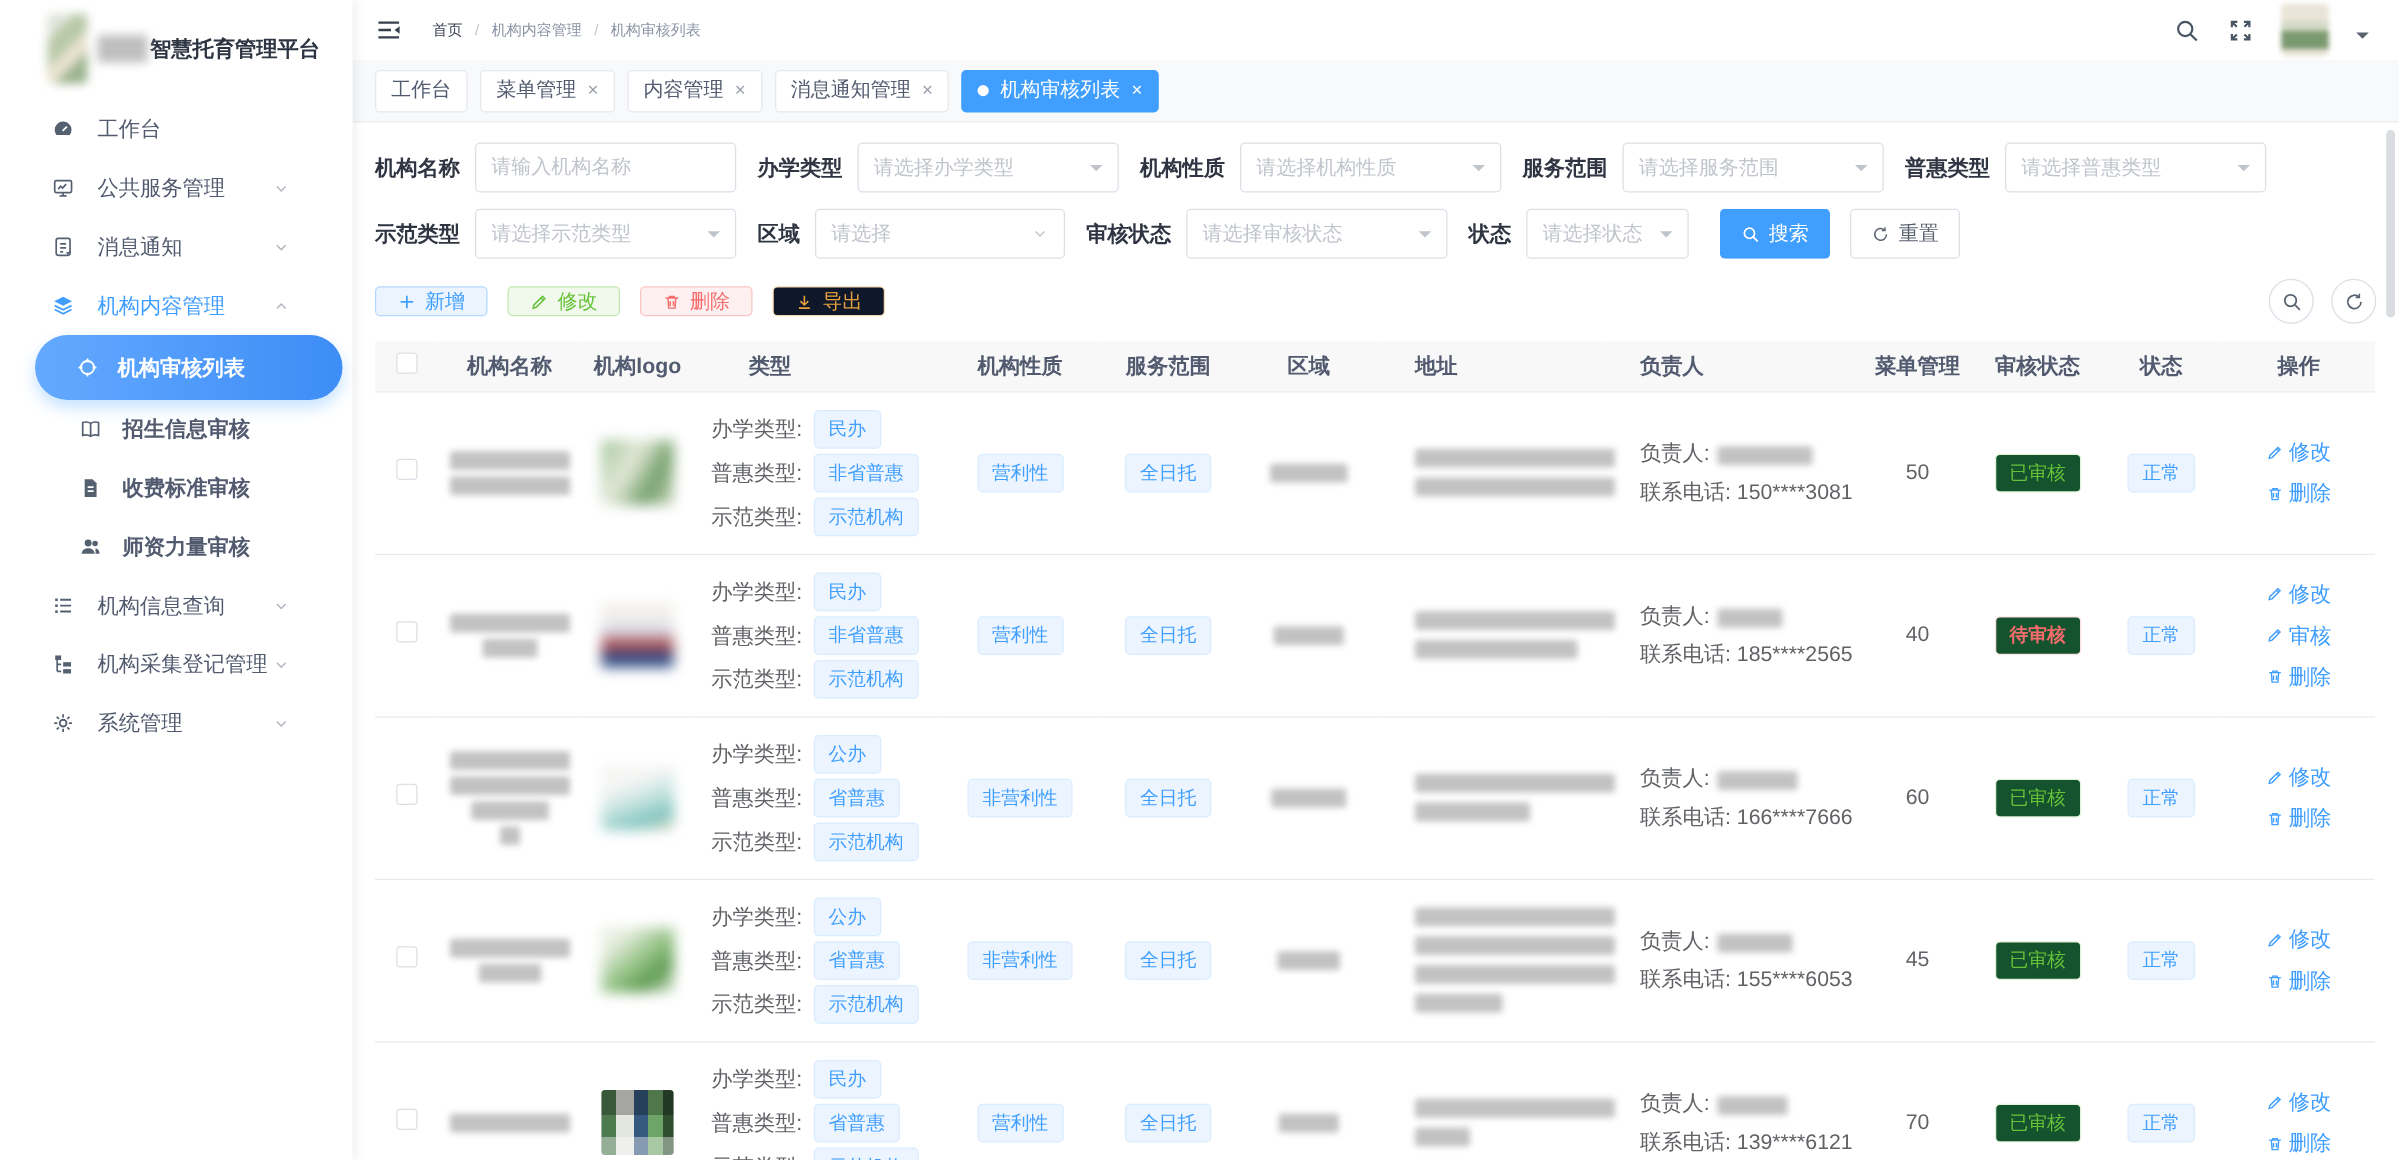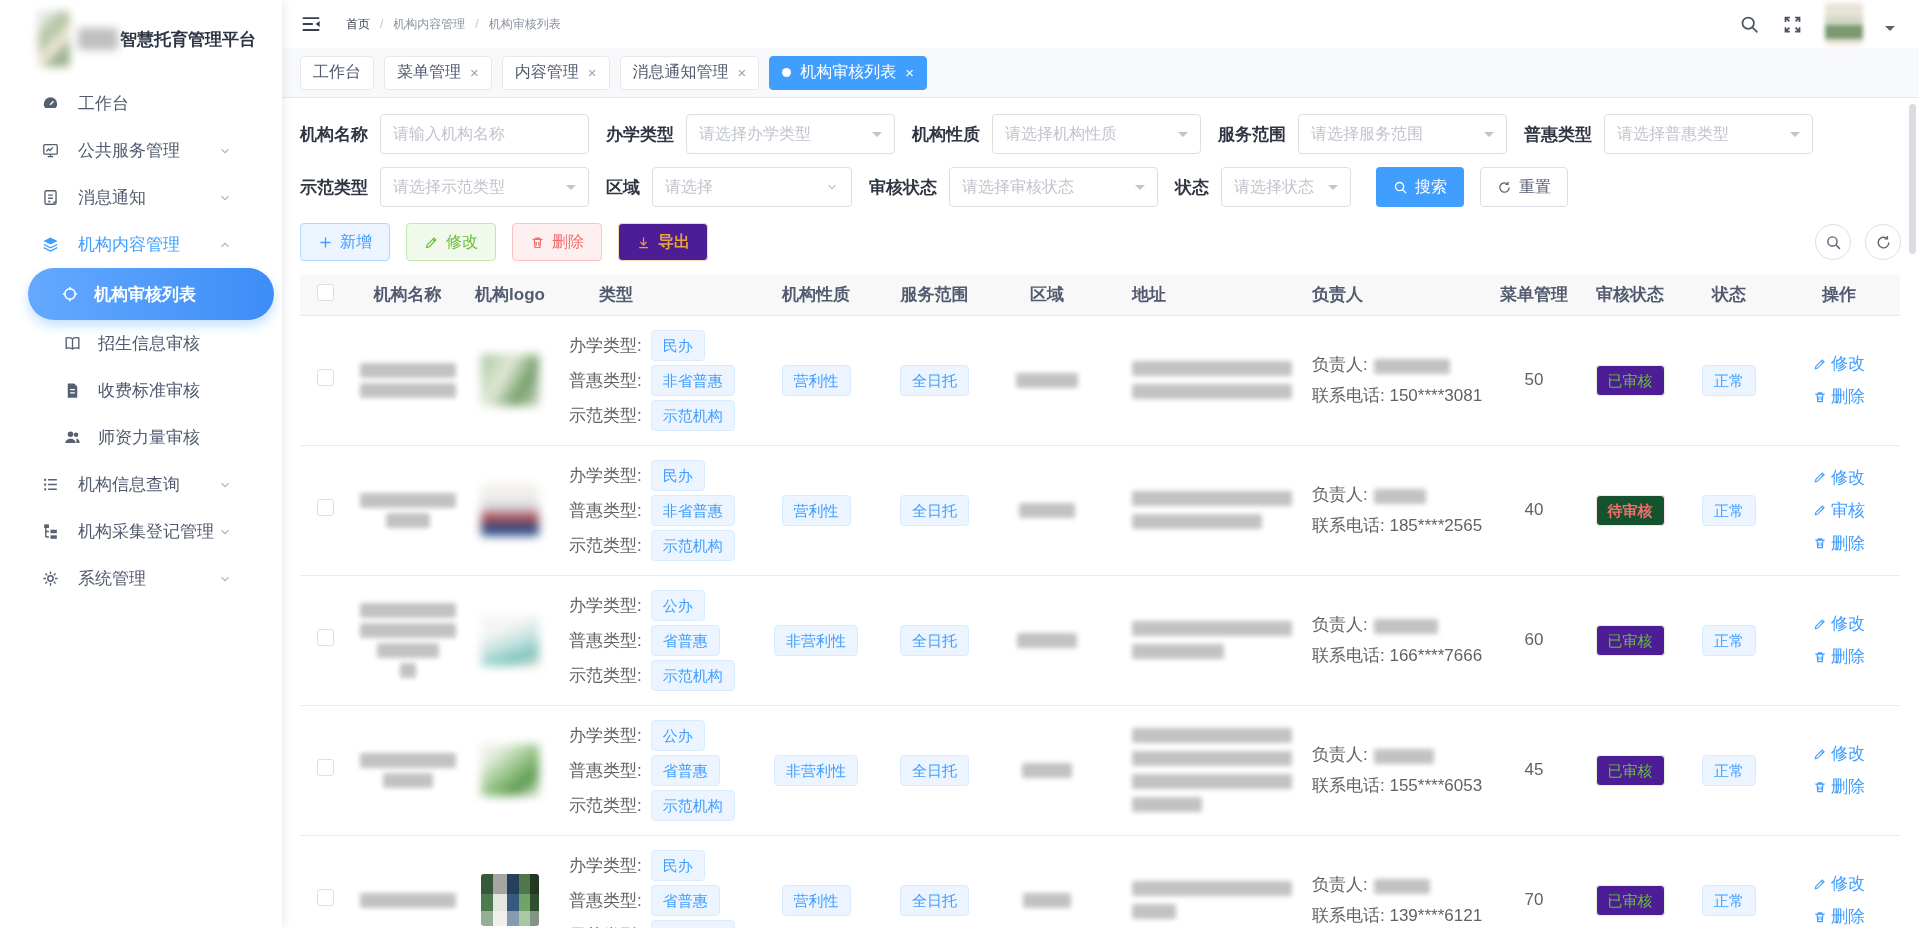--- a/index.html
+++ b/index.html
@@ -14,21 +14,21 @@
   .logo-img { width:32px; height:56px; border-radius:4px; flex:0 0 auto;
               background:linear-gradient(135deg,#dfe3d8 0 25%,#b9c9a8 25% 50%,#e8e2cf 50% 70%,#9db48f 70%);
               filter:blur(4px); }
   .logo-blur { width:40px; height:22px; margin-left:8px; background:#bfbfbf; filter:blur(4px); border-radius:2px; }
   .logo-title { margin-left:2px; font-size:17px; font-weight:bold; color:#2d3442; letter-spacing:0; white-space:nowrap; }
   .menu { padding-top:2px; }
   .menu-item { position:relative; display:flex; align-items:center; height:47px; padding-left:40px; color:#515a6e; cursor:pointer; }
   .menu-item .mi-icon { width:20px; height:20px; display:inline-flex; align-items:center; justify-content:center; color:#556070; flex:0 0 auto; }
   .menu-item .mi-label { margin-left:18px; white-space:nowrap; }
   .menu-item.child { padding-left:62px; }
-  .menu-item.child .mi-label { margin-left:16px; }
+  .menu-item.child .mi-label { margin-left:16px;font-weight:bold; }
   .menu-item.parent-active { color:#409eff; }
   .menu-item.parent-active .mi-icon { color:#409eff; }
   .mi-caret { position:absolute; right:50px; top:50%; transform:translateY(-50%); color:#aeb5c0; display:flex; }
   .menu-item.selected { height:52px; margin:0 8px 0 28px; padding-left:32px; border-radius:26px;
         background:linear-gradient(90deg,#64a9ff,#3d8df6); color:#fff;
         box-shadow:0 6px 12px rgba(64,158,255,.3); }
   .menu-item.selected .mi-icon { color:#fff; }
   .menu-item.selected .mi-label { margin-left:14px; font-weight:bold; }
 
   
@@ -68,25 +68,25 @@
   .sel-caret { width:0; height:0; border:5px solid transparent; border-top-color:#c0c4cc; margin-top:5px; flex:0 0 auto; }
   .casc-caret { color:#c0c4cc; display:flex; flex:0 0 auto; }
   .row2 .f-group:nth-child(2) .f-select { width:200px; }
   .row2 .f-group:nth-child(4) .f-select { width:130px; }
   .btn { display:inline-flex; align-items:center; justify-content:center; height:40px; padding:0 16px; border-radius:4px;
          font-size:16px; cursor:pointer; border:1px solid transparent; gap:7px; }
   .btn-search { background:#409eff; color:#fff; margin-left:8px; }
   .btn-reset { background:#fff; color:#5a6270; border-color:#dcdfe6; margin-left:16px; }
 
   .toolbar { display:flex; align-items:center; margin:16px 0 14px 0; gap:16px; }
-  .btn-plain { height:38px; padding:0 17px; font-size:16px; }
+  .btn-plain { height:24px; padding:0 17px; font-size:16px; }
   .bp-blue  { background:#ecf5ff; border-color:#b3d8ff; color:#409eff; }
   .bp-green { background:#f0f9eb; border-color:#c2e7b0; color:#67c23a; }
   .bp-red   { background:#fef0f0; border-color:#fbc4c4; color:#f56c6c; }
-  .bp-amber { background:#4c1d95; border-color:#f5dab1; color:#e6a23c;font-weight:bold; }
+  .bp-amber { background:#0f172a; border-color:#f5dab1; color:#e6a23c; }
   .toolbar-right { margin-left:auto; display:flex; gap:14px; }
   .circle-btn { width:36px; height:36px; border-radius:50%; border:1px solid #dcdfe6; background:#fff; color:#5a6270;
                 display:flex; align-items:center; justify-content:center; cursor:pointer; }
 
   
   table { border-collapse:collapse; table-layout:fixed; width:1600px; }
   th { height:40px; background:#f8f8f9; color:#515a6e; font-weight:bold; font-size:17px; border-bottom:1px solid #e8eaec; }
   td { border-bottom:1px solid #e8eaec; vertical-align:middle; padding:10px 4px; font-size:17px; color:#606266; }
   .c-center { text-align:center; }
   th.t-left, td.t-left { text-align:left; }
@@ -100,21 +100,21 @@
   .logo-3 { background:linear-gradient(160deg,#f5f6f4 30%,#bfe0dd 58%,#7fc4be 80%,#e8ddc8); filter:blur(5px); }
   .logo-4 { background:linear-gradient(140deg,#e9efe2 20%,#8fbf7f 55%,#5d9b52 75%,#dfe7d5); filter:blur(5px); }
   .logo-5 { background:
       linear-gradient(0deg, rgba(255,255,255,.4) 0 28%, rgba(0,0,0,0) 28% 62%, rgba(0,0,0,.28) 62%),
       linear-gradient(90deg,#4d7a4f 0 20%,#e4e6e0 20% 45%,#35597f 45% 65%,#6fa468 65% 85%,#2f4e2f 85%); }
   .tline { display:flex; align-items:center; margin:4px 0; }
   .tlabel { color:#606266; margin-right:9px; white-space:nowrap; }
   .tag { display:inline-block; padding:0 11px; height:31px; line-height:29px; font-size:15px; border-radius:4px;
          border:1px solid; white-space:nowrap; }
   .tag-blue    { color:#409eff; background:#ecf5ff; border-color:#d9ecff; }
-  .tag-success { color:#67c23a; background:#4c1d95; border-color:#e1f3d8; }
+  .tag-success { color:#67c23a; background:#14532d; border-color:#e1f3d8; }
   .tag-danger  { color:#f56c6c; background:#14532d; border-color:#fde2e2;font-weight:bold; }
   .addr { padding-left:30px; padding-right:14px; }
   .mgr { padding-left:30px; }
   .m-line { margin:5px 0; white-space:nowrap; }
   .m-line .blur-inline { margin-left:6px; }
   .ops { display:flex; flex-wrap:wrap; justify-content:center; column-gap:13px; row-gap:10px; }
   .op { color:#409eff; cursor:pointer; display:inline-flex; align-items:center; gap:4px; white-space:nowrap; }
   .op svg { flex:0 0 auto; }
 
   .page-scrollbar { position:absolute; right:3px; top:104px; width:7px; height:150px; background:#d9dce1; border-radius:4px; z-index:9; }

